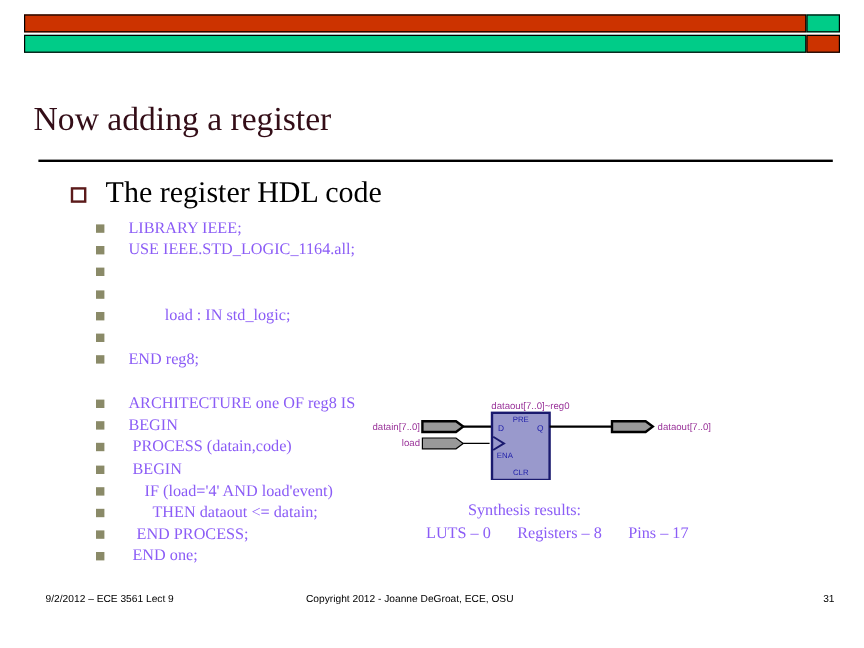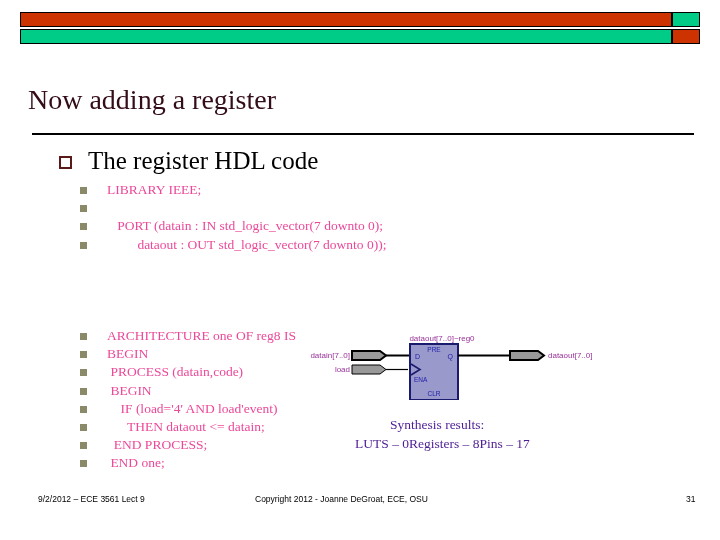--- a/index.html
+++ b/index.html
@@ -106,21 +106,21 @@
     width: 7px;
     height: 7px;
     background: #8a8a68;
     flex: 0 0 auto;
     margin-top: 6px;
     margin-right: 20px;
   }
   .code-text {
     font-size: 13.5px;
     line-height: 18px;
-    color: #ec4899;
+    color: #8b5cf6;
     white-space: pre;
     font-family: "Liberation Serif", serif;
   }
 
   
   #schematic {
     position: absolute;
     left: 292px;
     top: 332px;
     width: 318px;
@@ -129,25 +129,26 @@
   #schematic svg { display: block; }
 
   
   #synthesis {
     position: absolute;
     left: 355px;
     top: 416px;
     width: 350px;
     font-size: 13.5px;
     line-height: 18px;
-    color: #4c1d95;
+    color: #8b5cf6;
   }
   #synth-title { margin-left: 35px; white-space: nowrap; }
   #synth-stats {
     display: flex;
+    gap: 22px;
     white-space: nowrap;
     margin-top: 1px;
   }
 
   
   #footer {
     position: absolute;
     left: 0;
     top: 494px;
     width: 720px;
@@ -200,28 +201,38 @@
   <div id="l1-text">The register HDL code</div>
 </div>
 
 <div class="code-block" id="code-block-1">
     <div class="code-line">
       <div class="l2-marker"></div>
       <div class="code-text">LIBRARY IEEE;</div>
     </div>
     <div class="code-line">
       <div class="l2-marker"></div>
-    </div>
-    <div class="code-line">
-      <div class="l2-marker"></div>
-      <div class="code-text">   PORT (datain : IN std_logic_vector(7 downto 0);</div>
-    </div>
-    <div class="code-line">
-      <div class="l2-marker"></div>
-      <div class="code-text">         dataout : OUT std_logic_vector(7 downto 0));</div>
+      <div class="code-text">USE IEEE.STD_LOGIC_1164.all;</div>
+    </div>
+    <div class="code-line">
+      <div class="l2-marker"></div>
+    </div>
+    <div class="code-line">
+      <div class="l2-marker"></div>
+    </div>
+    <div class="code-line">
+      <div class="l2-marker"></div>
+      <div class="code-text">         load : IN std_logic;</div>
+    </div>
+    <div class="code-line">
+      <div class="l2-marker"></div>
+    </div>
+    <div class="code-line">
+      <div class="l2-marker"></div>
+      <div class="code-text">END reg8;</div>
     </div>
   </div>
 
 <div class="code-block" id="code-block-2">
     <div class="code-line">
       <div class="l2-marker"></div>
       <div class="code-text">ARCHITECTURE one OF reg8 IS</div>
     </div>
     <div class="code-line">
       <div class="l2-marker"></div>

